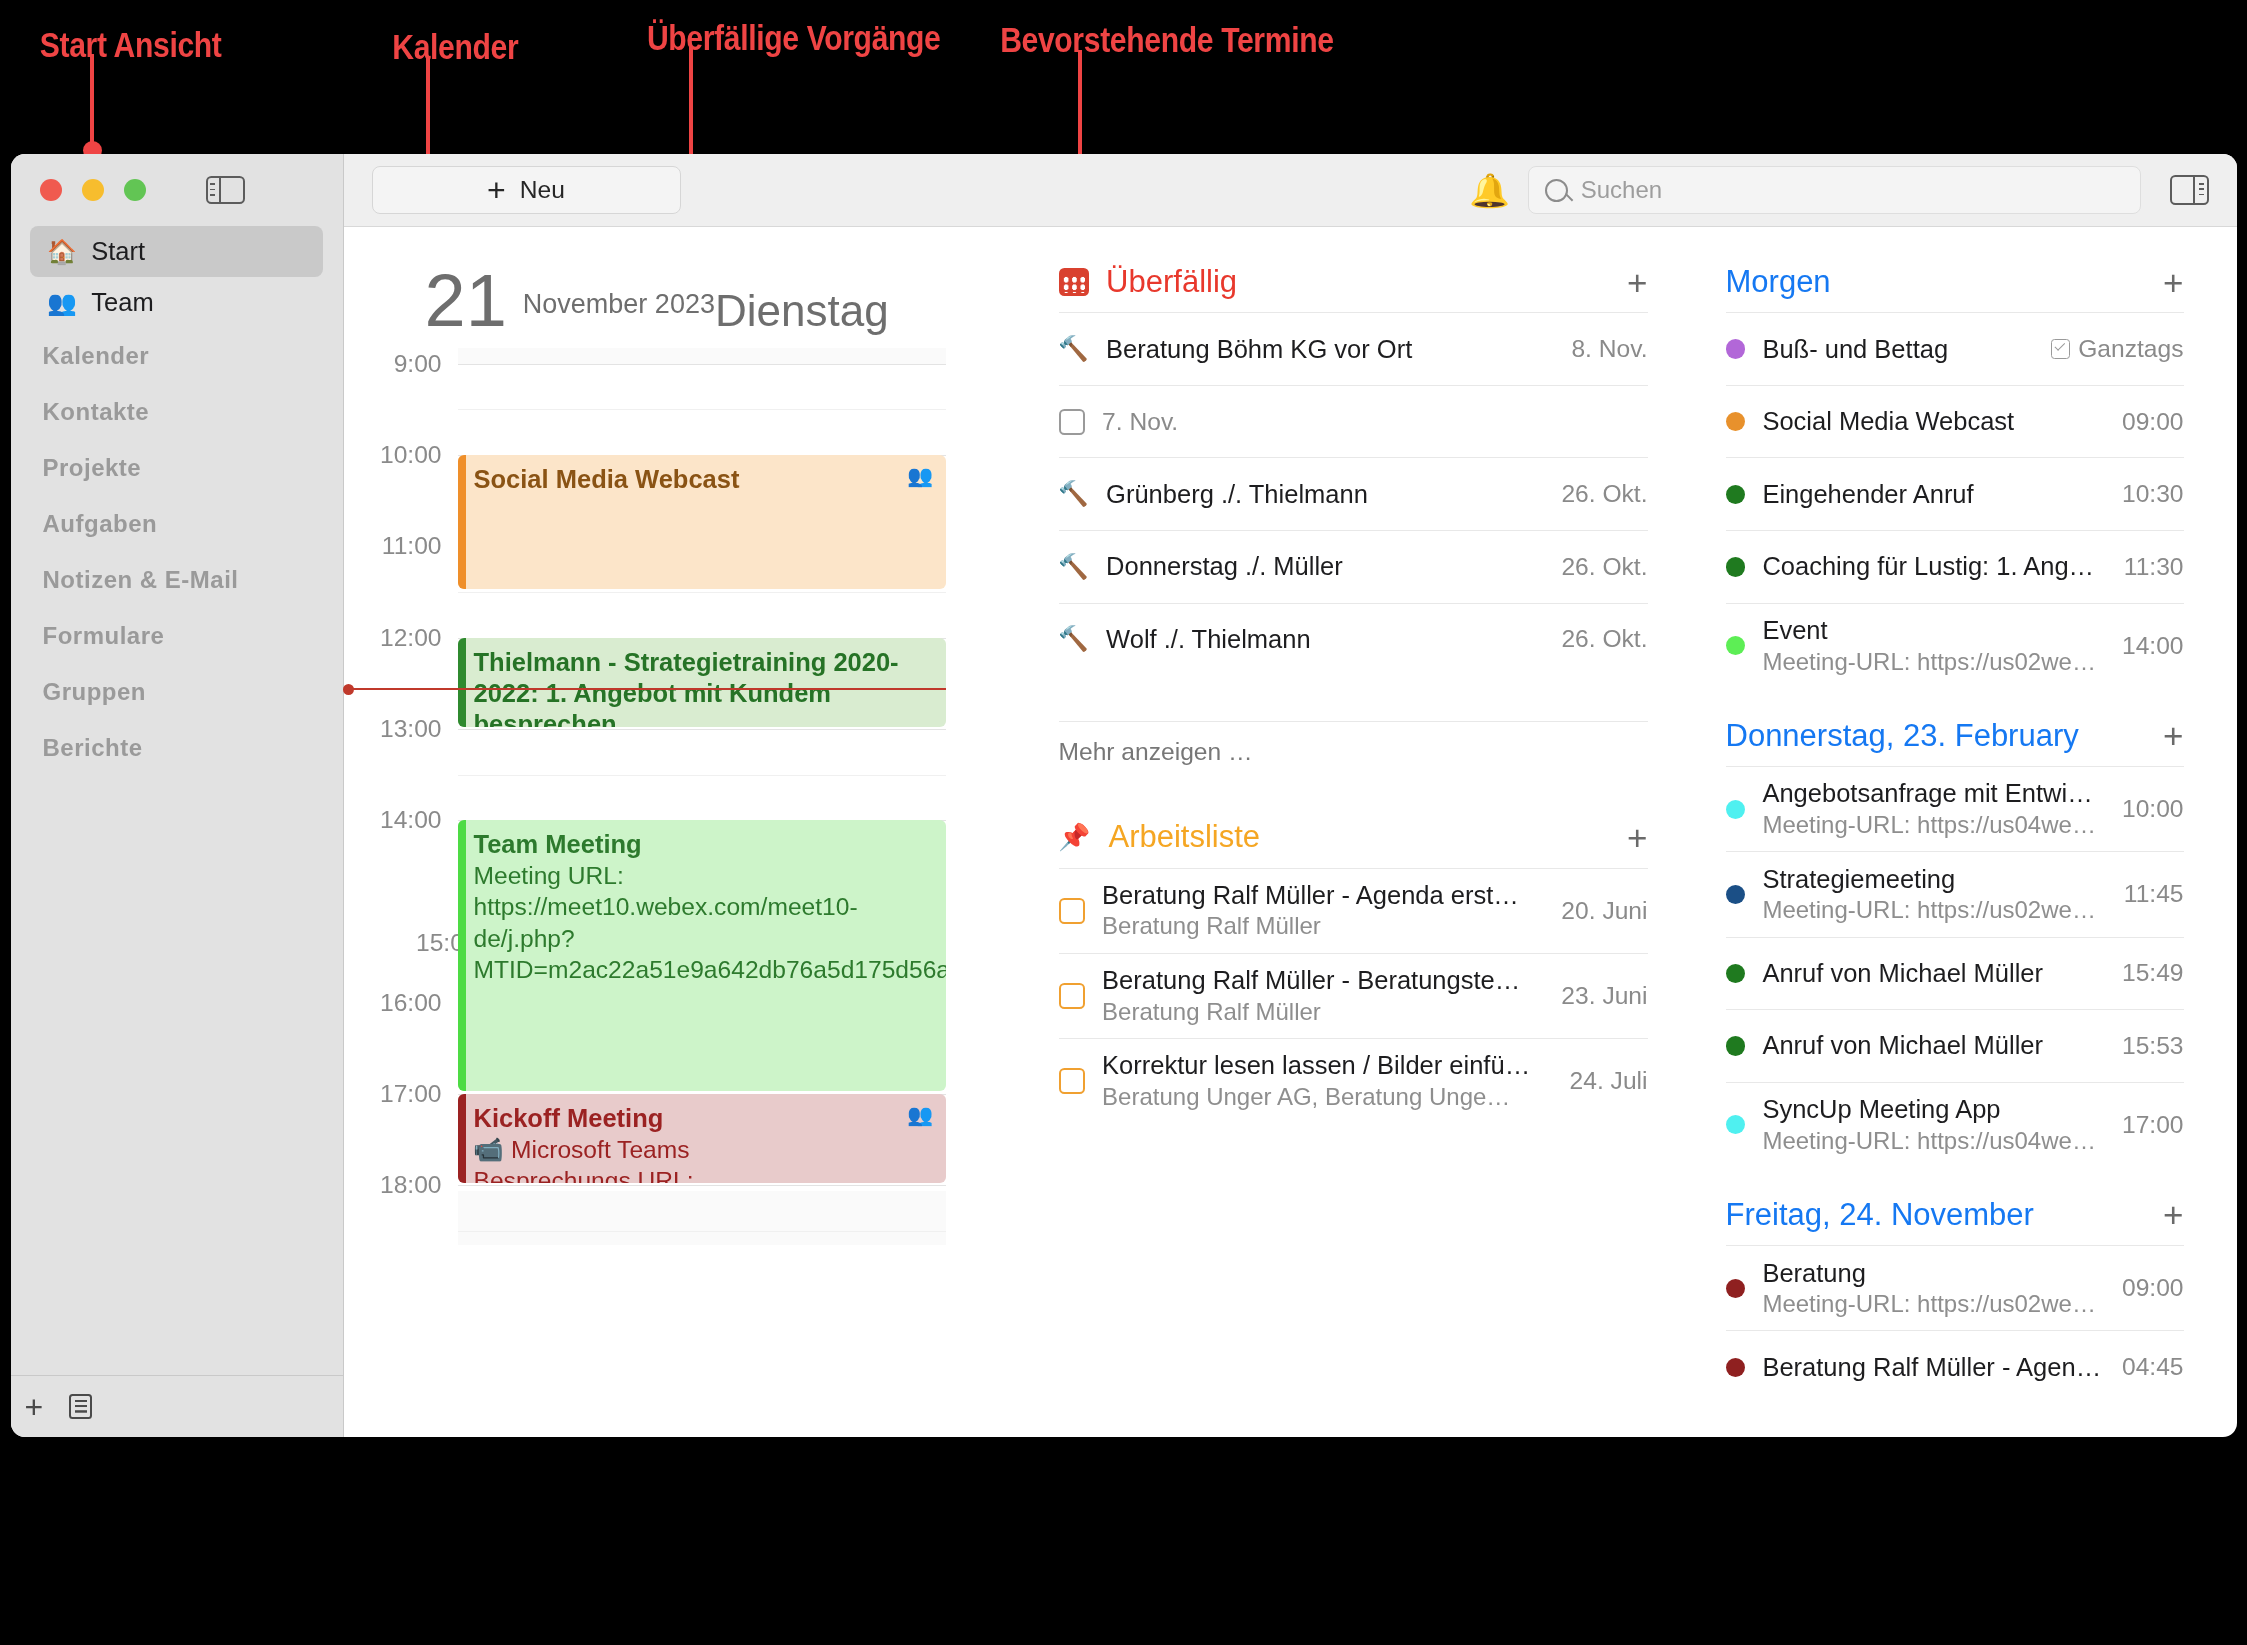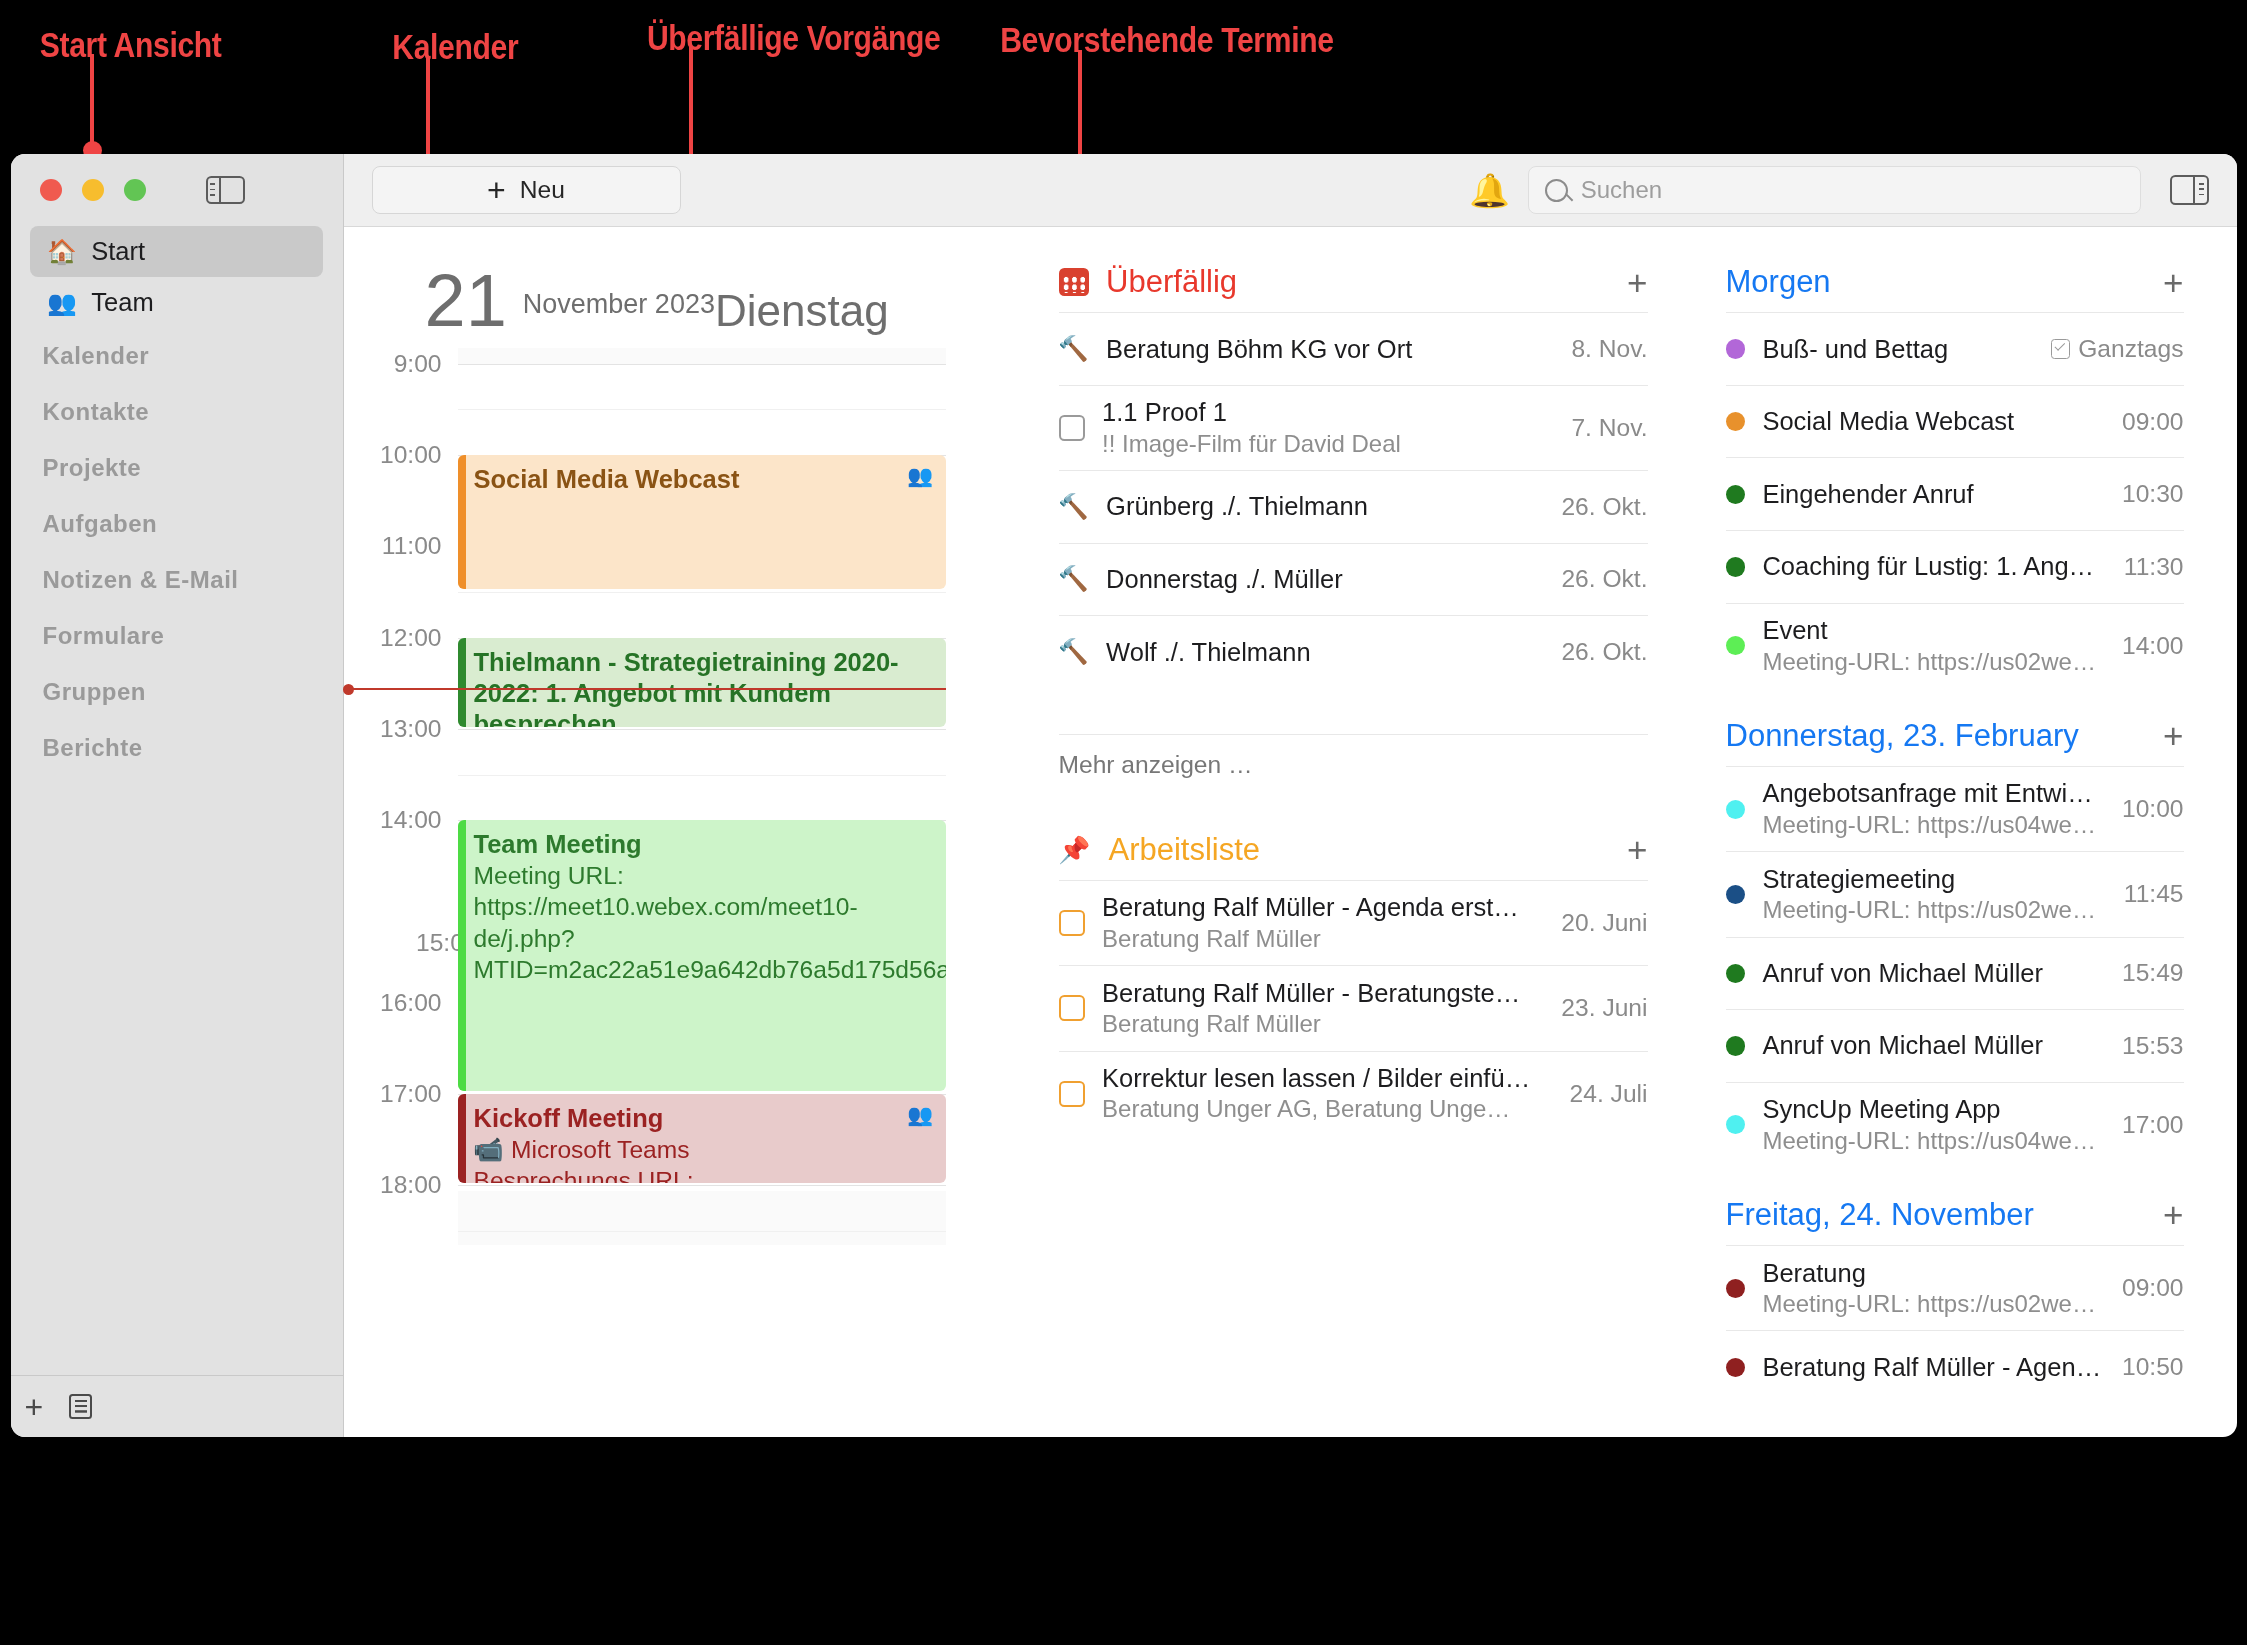--- a/index.html
+++ b/index.html
@@ -300,24 +300,20 @@
         <div id="overdue-list">
             <div class="row">
               <span class="hammer">🔨</span>
               <div class="row-txt">
                 <div class="row-t">Beratung Böhm KG vor Ort</div>
               </div>
               <div class="row-r">8. Nov.</div>
             </div>
             <div class="row">
               <span class="cbx"></span>
-              <div class="row-txt">
-                <div class="row-t">1.1 Proof 1</div>
-                <div class="row-s">!! Image-Film für David Deal</div>
-              </div>
               <div class="row-r">7. Nov.</div>
             </div>
             <div class="row">
               <span class="hammer">🔨</span>
               <div class="row-txt">
                 <div class="row-t">Grünberg ./. Thielmann</div>
               </div>
               <div class="row-r">26. Okt.</div>
             </div>
             <div class="row">
@@ -471,21 +467,21 @@
                 <div class="row-t">Beratung</div>
                 <div class="row-s">Meeting-URL: https://us02web.zoom…</div>
               </div>
               <div class="row-r">09:00</div>
             </div>
             <div class="row">
               <span class="cdot" style="background: rgb(143, 32, 32);"></span>
               <div class="row-txt">
                 <div class="row-t">Beratung Ralf Müller - Agenda erstell…</div>
               </div>
-              <div class="row-r">10:50</div>
+              <div class="row-r">04:45</div>
             </div>
           </div>
       </div>
 
     </div>
   </div>
 </div>
 
 
 </body></html>

